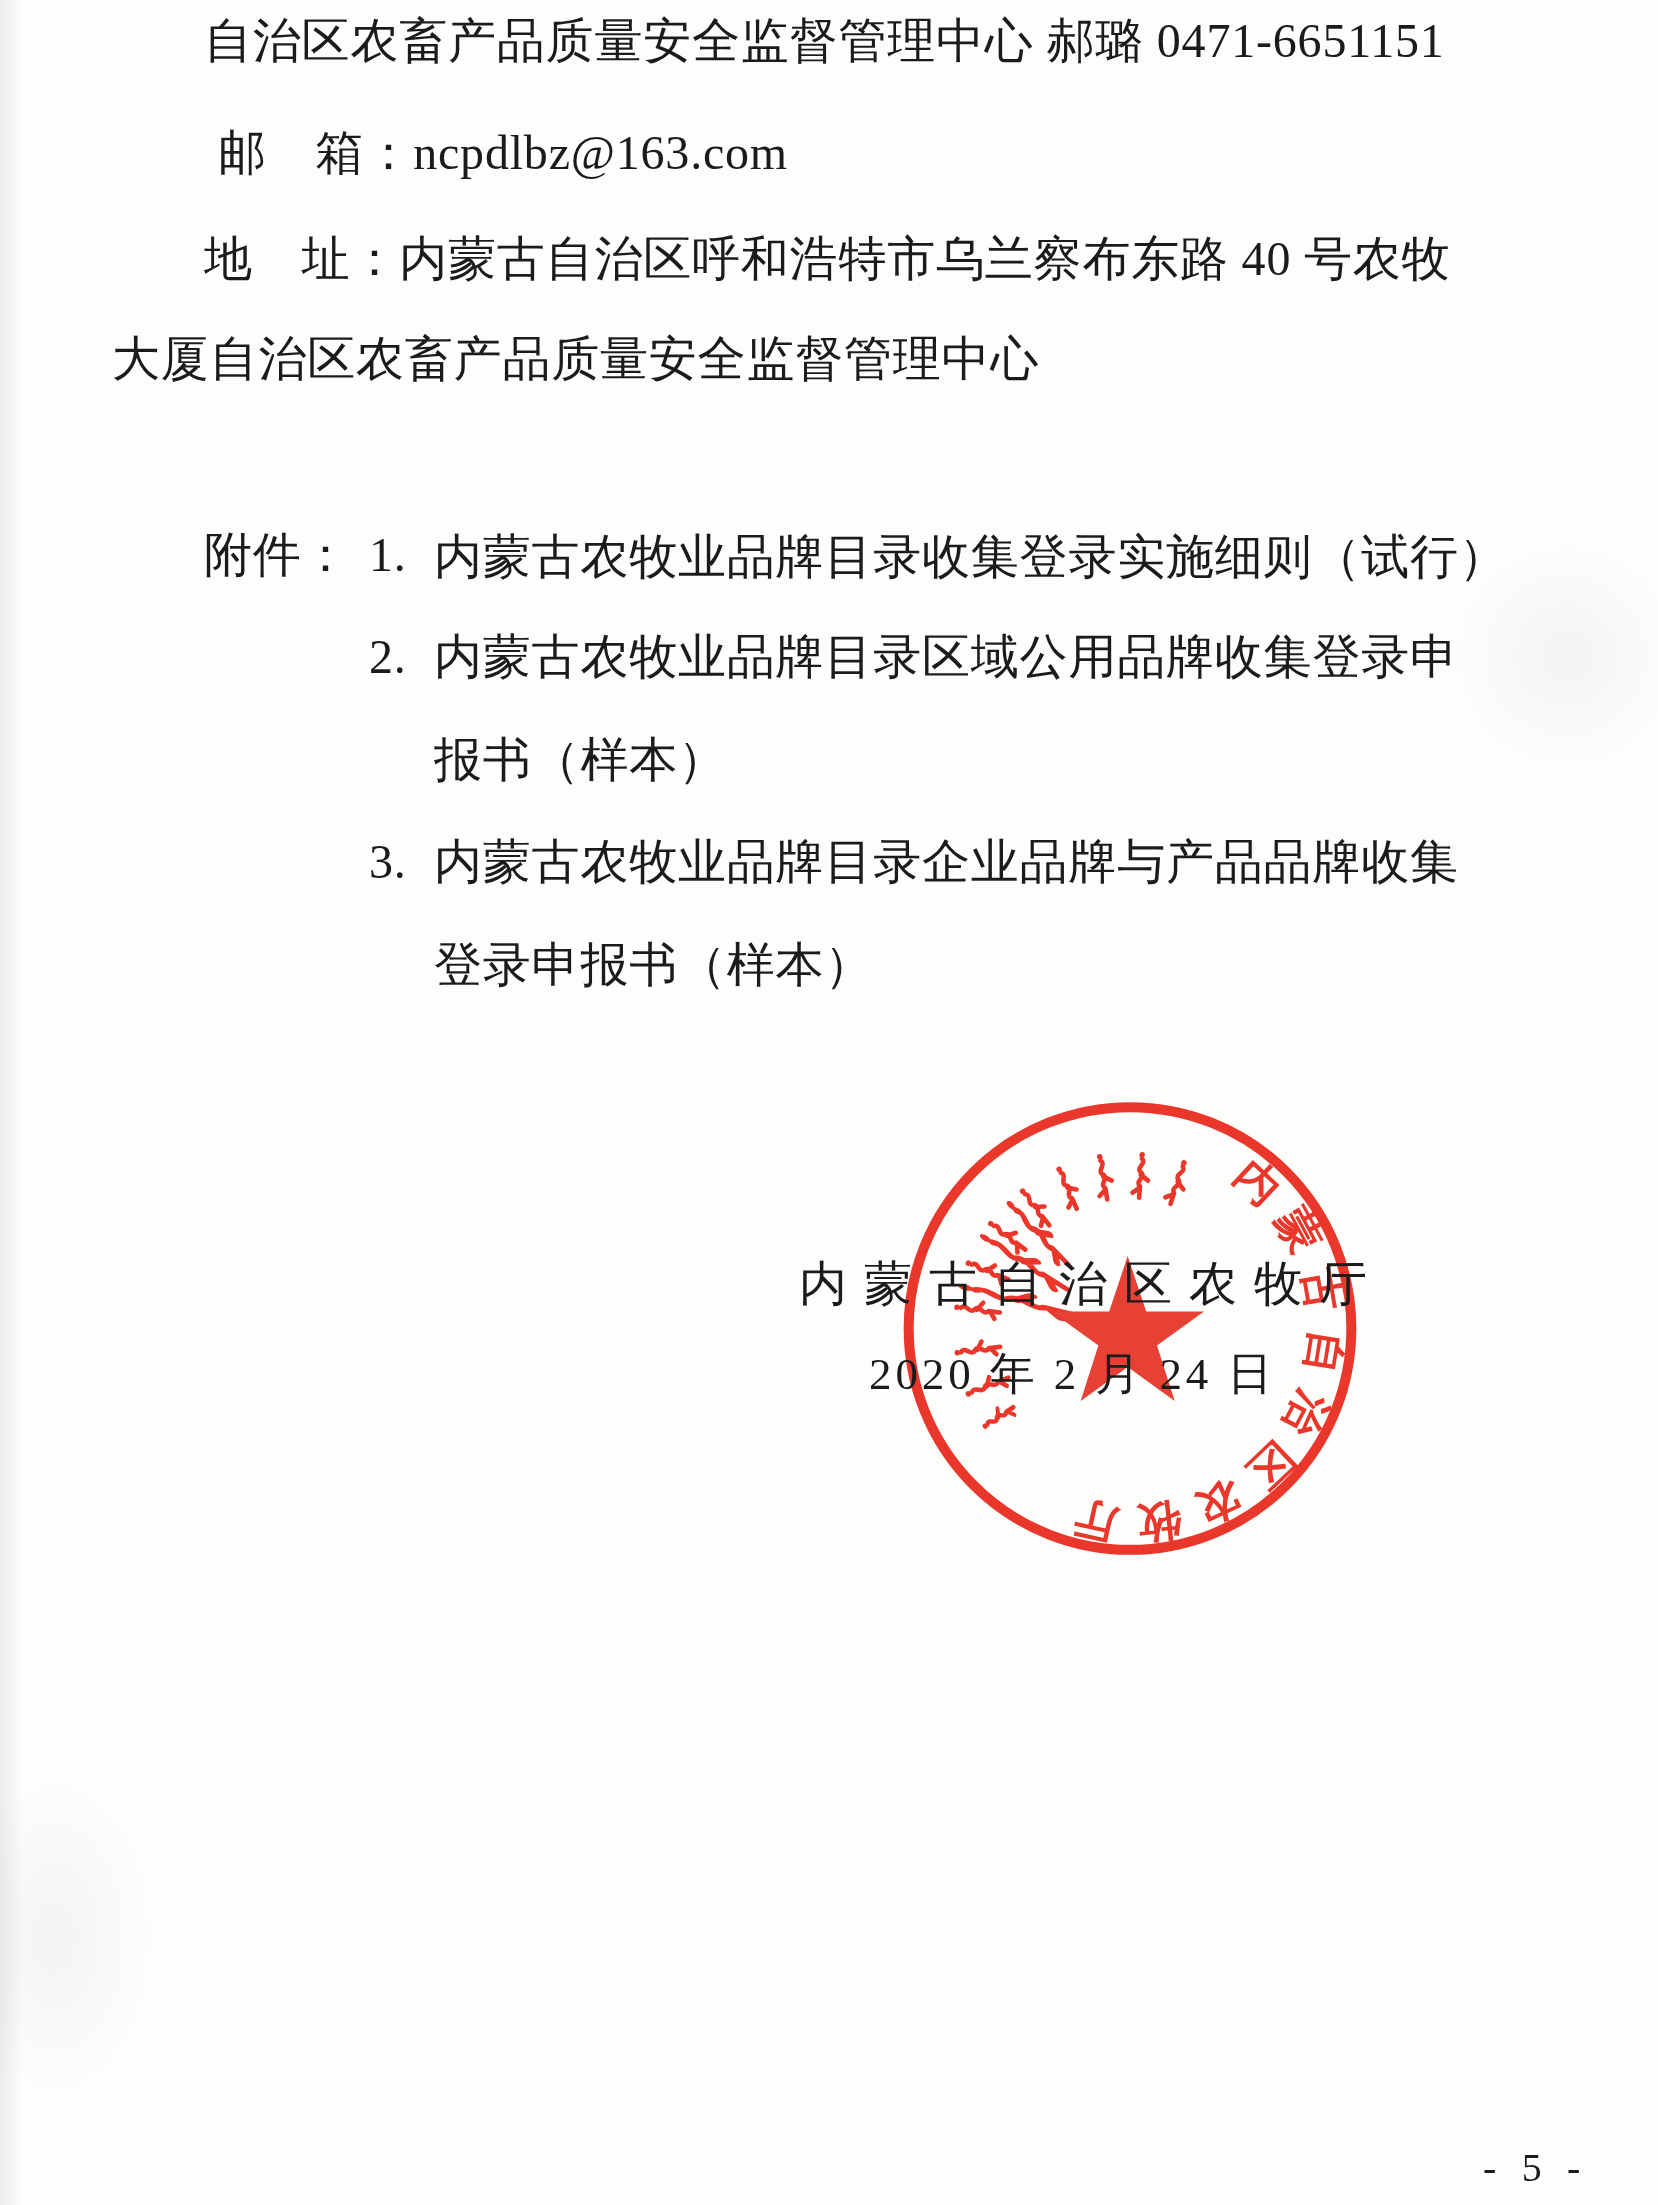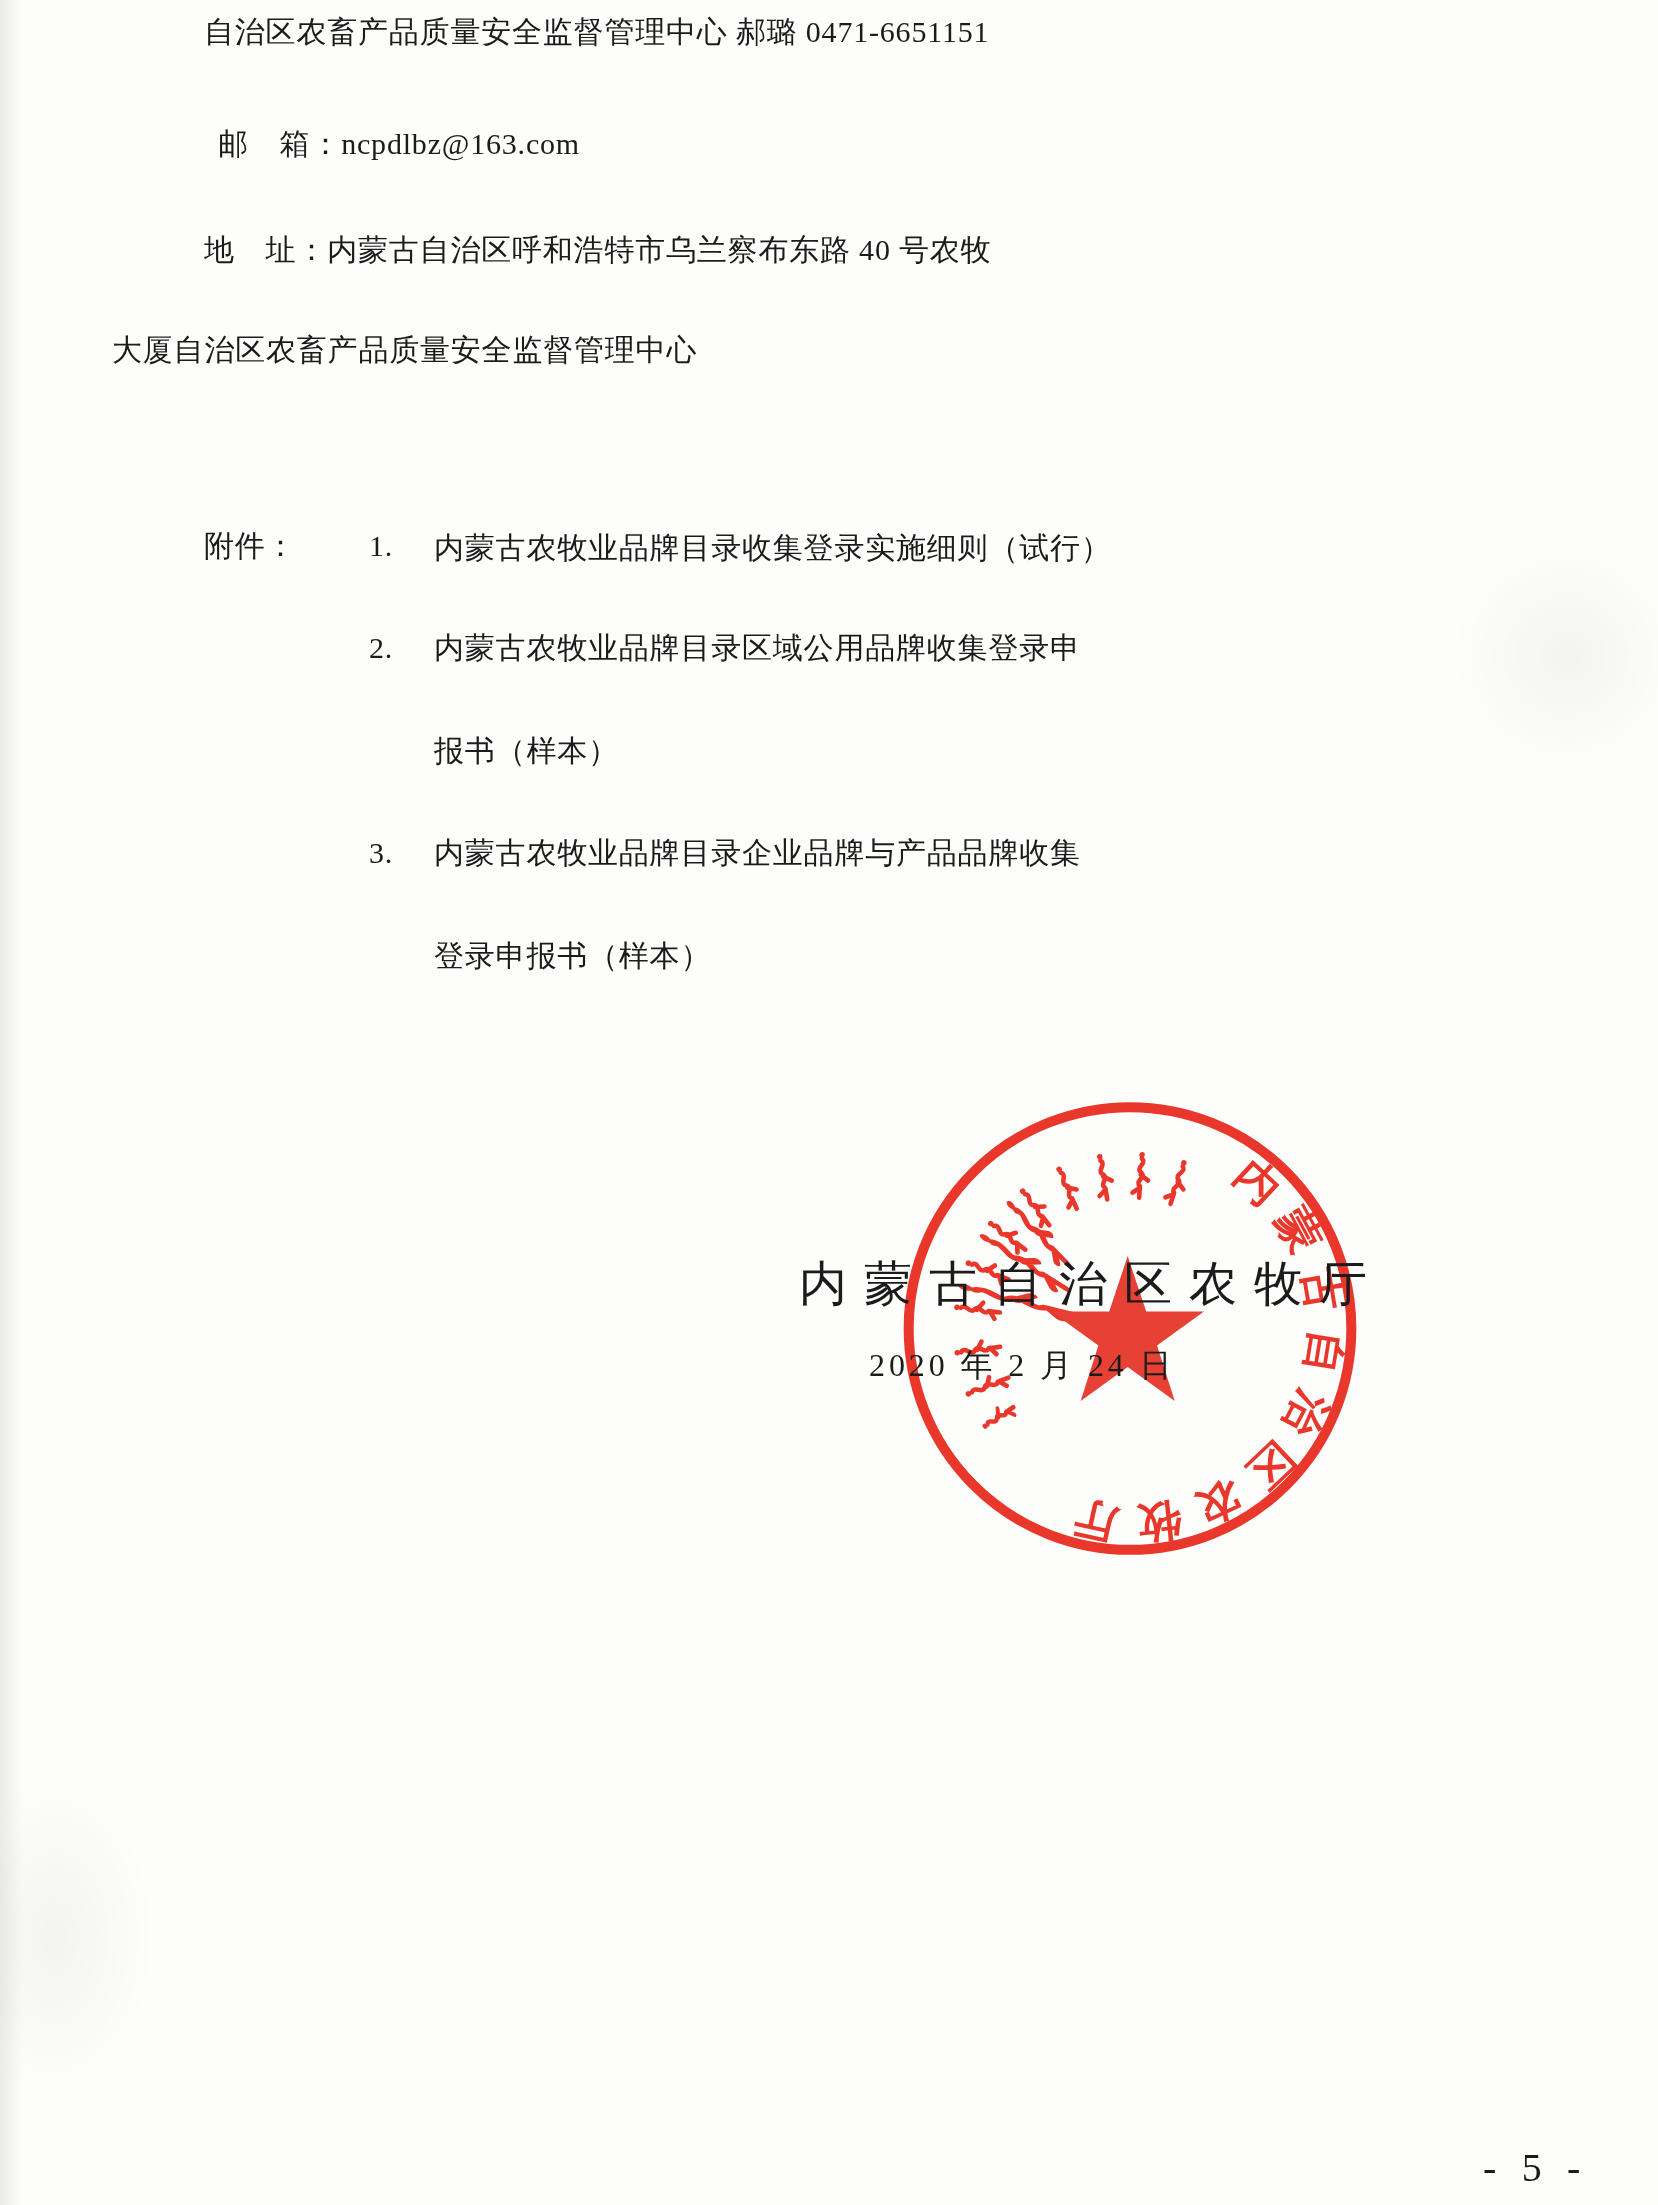--- a/index.html
+++ b/index.html
@@ -10,28 +10,28 @@
   }
   .scan-edge{
     position:absolute;left:0;top:0;width:23px;height:2205px;
     background:linear-gradient(90deg,rgba(0,0,0,0.07),rgba(0,0,0,0));
     pointer-events:none;
   }
   .smudge{
     position:absolute;border-radius:50%;pointer-events:none;
     background:radial-gradient(closest-side,rgba(0,0,0,0.04),rgba(0,0,0,0));
   }
-  .t{position:absolute;white-space:nowrap;font-size:30px;line-height:1.1;letter-spacing:0.8px;}
+  .t{position:absolute;white-space:nowrap;font-size:48px;line-height:1.1;letter-spacing:0.8px;}
   .num{font-family:"Liberation Serif","DejaVu Serif",serif;}
   .sig-issuer{
     position:absolute;left:799px;top:1252px;font-size:48px;letter-spacing:17px;
     white-space:nowrap;z-index:3;
   }
   .sig-date{
-    position:absolute;left:869px;top:1344px;font-size:32px;letter-spacing:3.9px;
+    position:absolute;left:869px;top:1344px;font-size:45px;letter-spacing:3.9px;
     white-space:nowrap;z-index:3;
   }
   .page-num{
     position:absolute;left:1483px;top:2144px;font-size:40px;letter-spacing:7.7px;
     white-space:nowrap;
   }
   .seal-wrap{position:absolute;left:883px;top:1074px;width:494px;height:509px;z-index:2;}
   .seal-wrap svg{display:block;width:494px;height:509px;opacity:0.93;}
 </style>
 </head>

